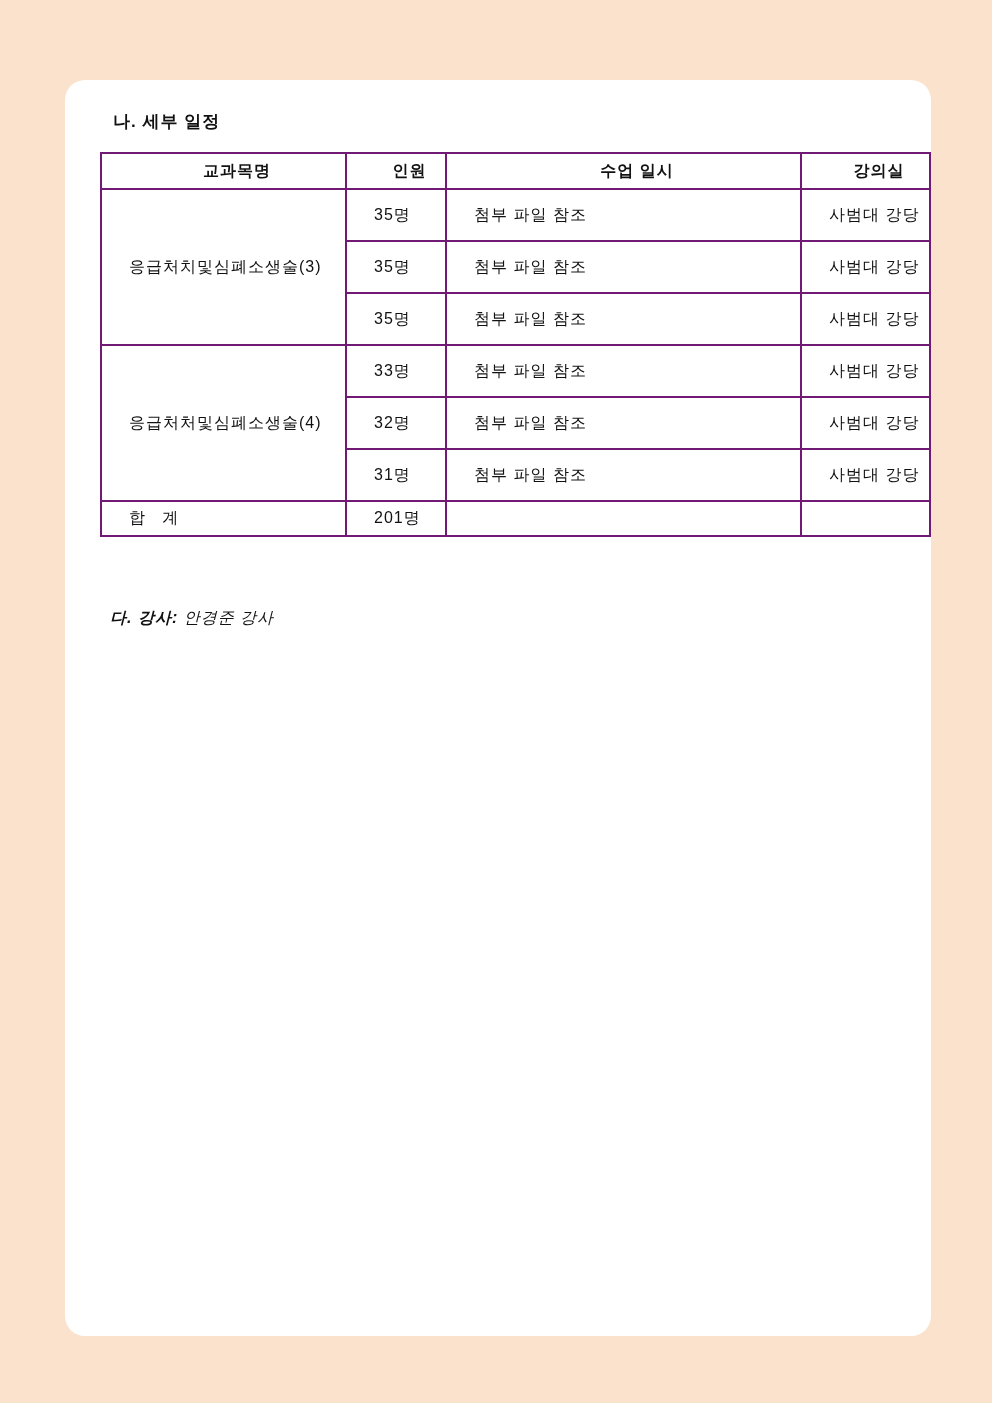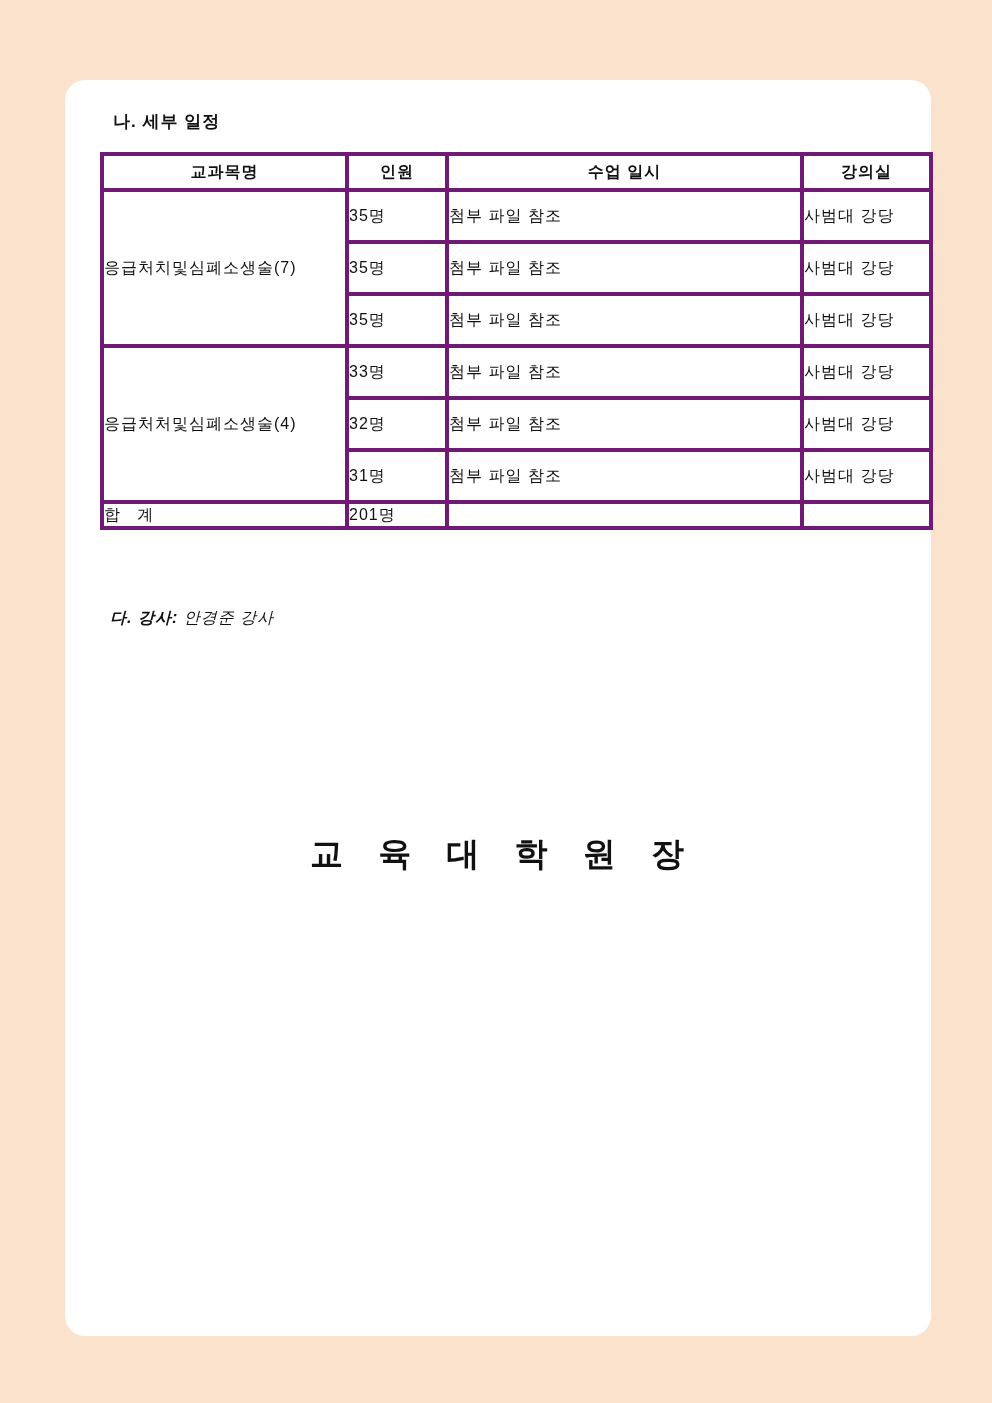--- a/index.html
+++ b/index.html
@@ -28,34 +28,35 @@
   }
 
   table.schedule {
     position: absolute;
     left: 35px; top: 72px;
     width: 829px;
     border-collapse: collapse;
     table-layout: fixed;
   }
   table.schedule th, table.schedule td {
-    border: 4px solid #701a75;
+    border: 2px solid #701a75;
     vertical-align: middle;
     font-size: 16px;
     letter-spacing: 1px;
     overflow: hidden;
     white-space: pre;
+    padding-left: 27px;
   }
   table.schedule thead th {
     height: 36px;
     font-weight: bold;
     font-size: 16px;
   }
   table.schedule tbody td { height: 52px; font-weight: normal; }
-  table.schedule tr.total-row td { height: 26px; margin-left: 34px; }
+  table.schedule tr.total-row td { height: 35px; margin-left: 34px; }
   .col-course  { width: 245px; }
   .col-count   { width: 100px; }
   .col-schedule{ width: 355px; }
   .col-room    { width: 129px; }
 
   .instructor-line {
     position: absolute;
     left: 45px; top: 528px;
     font-size: 16px;
     letter-spacing: 1px;
@@ -111,21 +112,21 @@
     <thead>
       <tr>
         <th>교과목명</th>
         <th>인원</th>
         <th>수업 일시</th>
         <th>강의실</th>
       </tr>
     </thead>
     <tbody>
       <tr>
-        <td rowspan="3">응급처치및심폐소생술(7)</td>
+        <td rowspan="3">응급처치및심폐소생술(3)</td>
         <td>35명</td>
         <td>첨부 파일 참조</td>
         <td>사범대 강당</td>
       </tr>
       <tr>
         <td>35명</td>
         <td>첨부 파일 참조</td>
         <td>사범대 강당</td>
       </tr>
       <tr>
@@ -155,15 +156,14 @@
         <td></td>
         <td></td>
       </tr>
     </tbody>
   </table>
 
   <div class="instructor-line"><span class="bold">다. 강사:</span><span> 안경준 강사</span></div>
 
 
 
-  <div class="signature-line">교 육 대 학 원 장</div>
 
 </div>
 
 </body></html>

